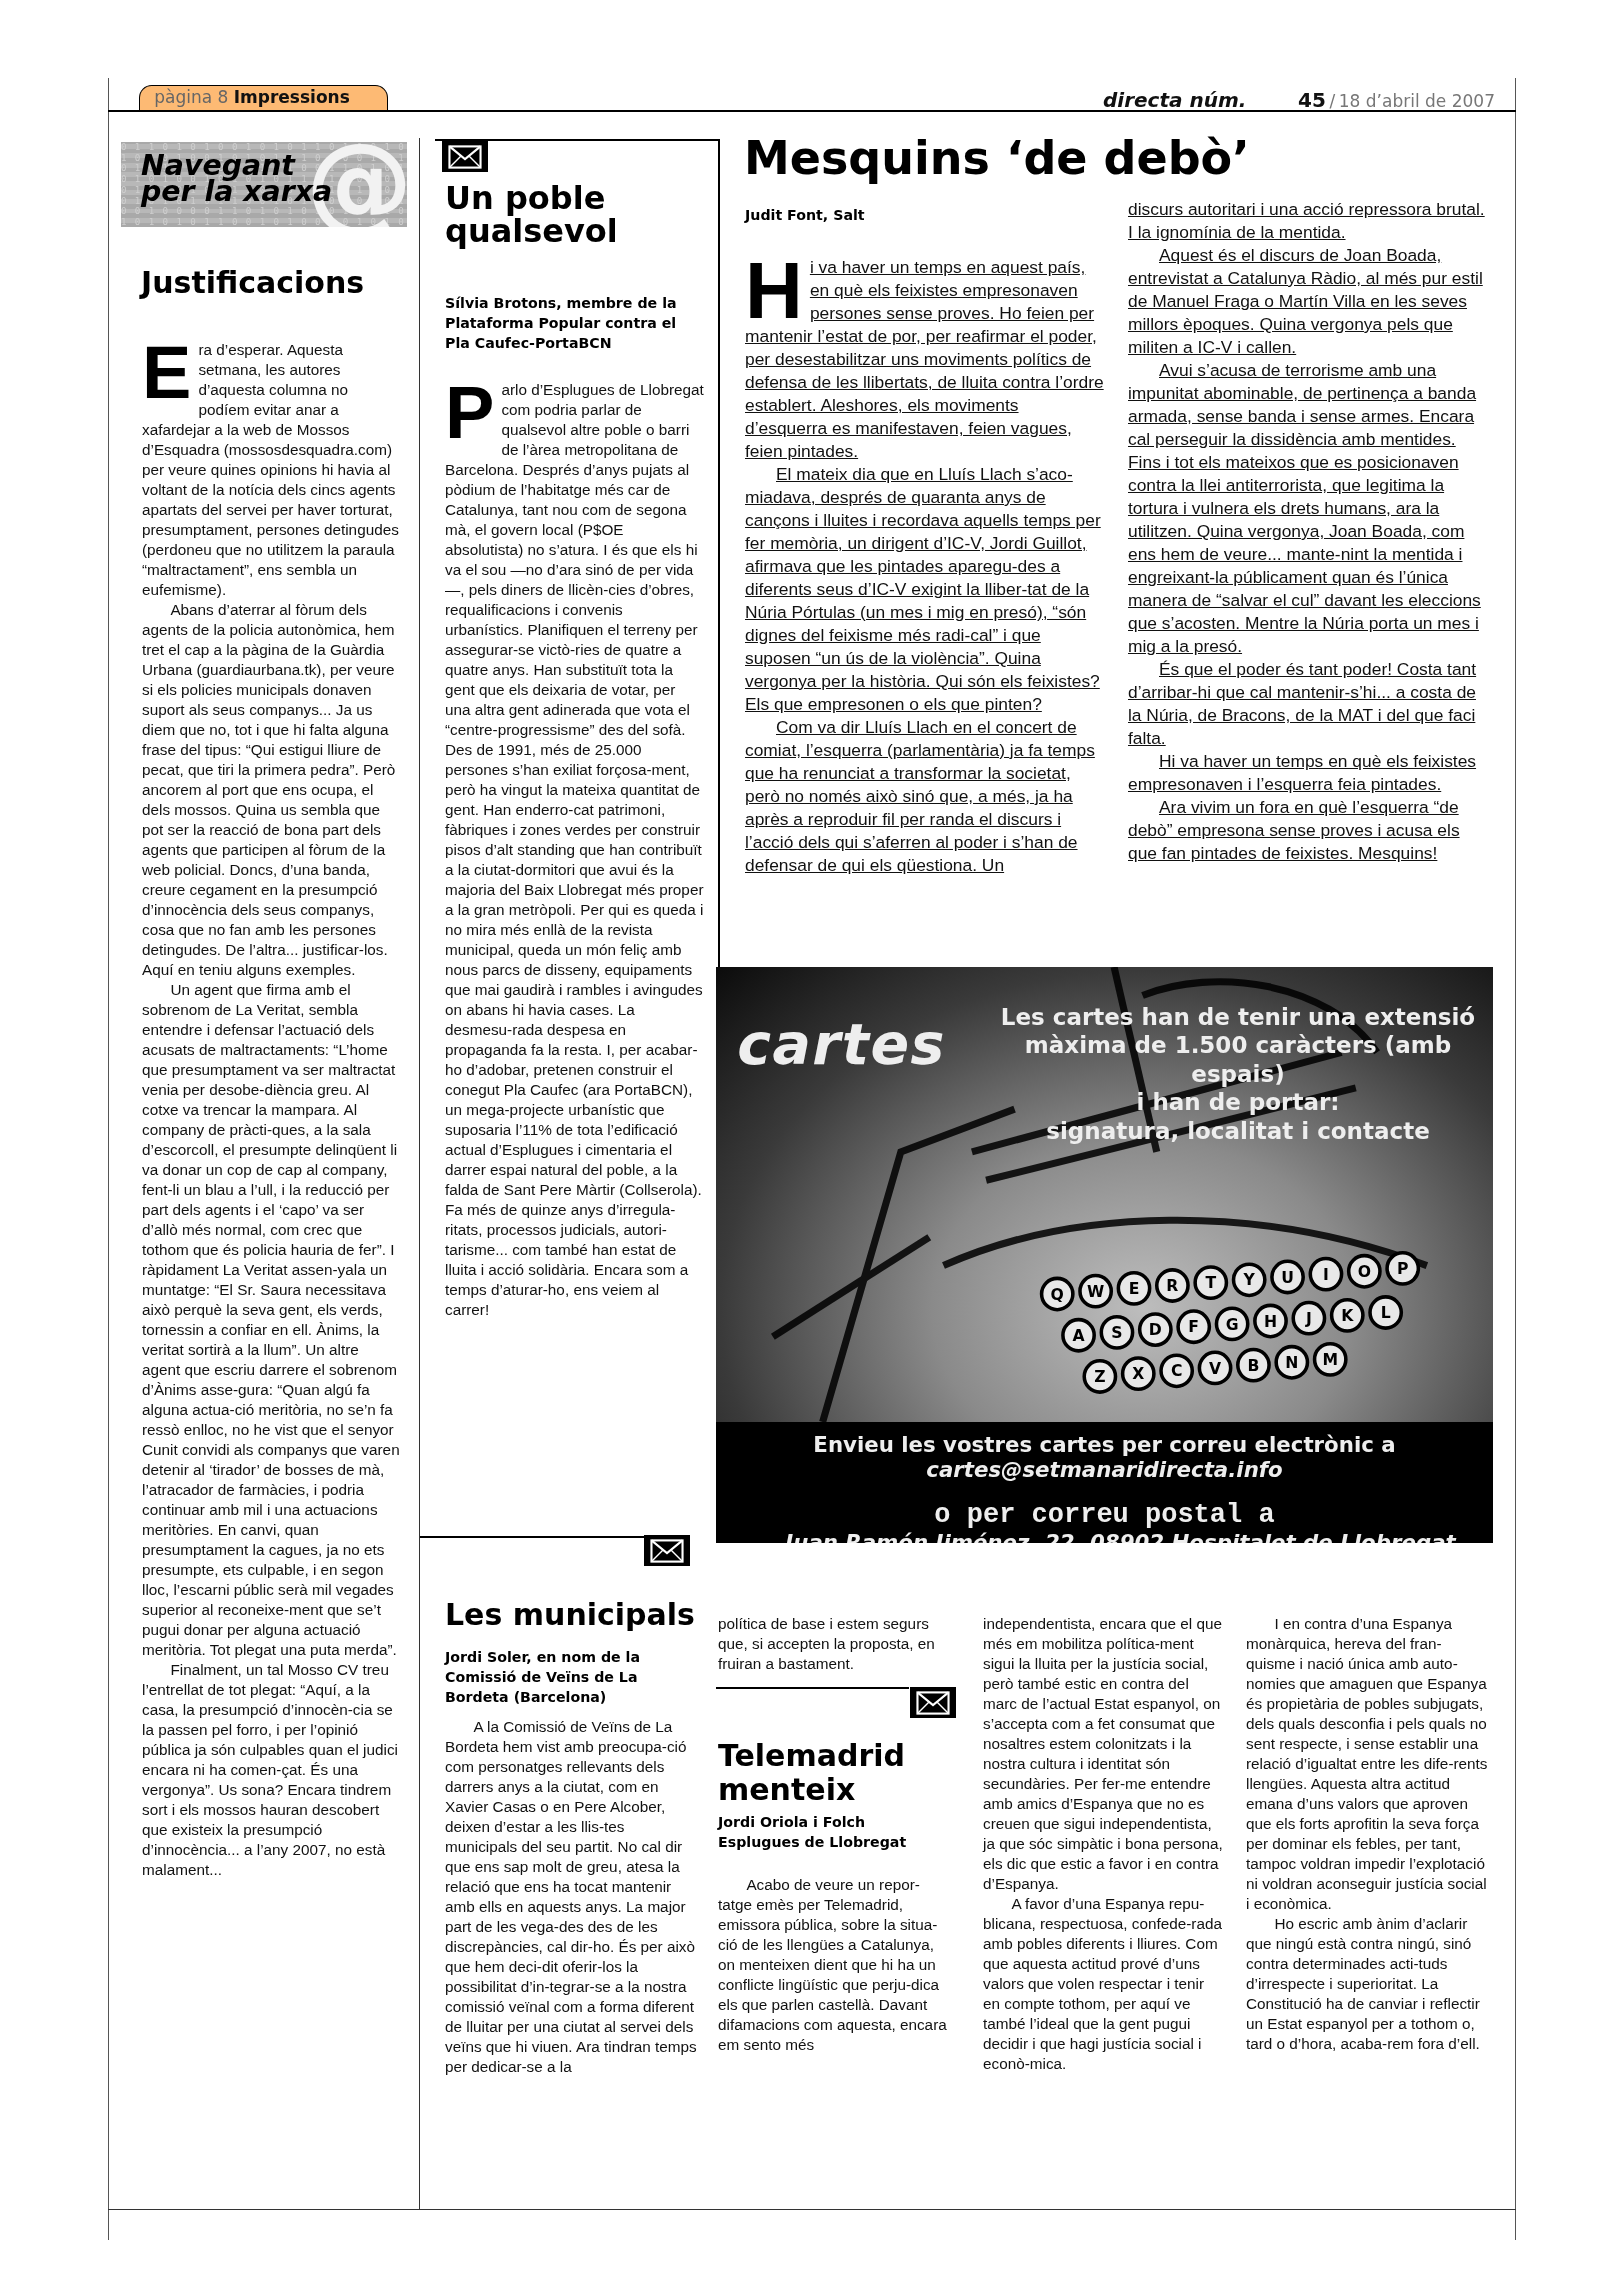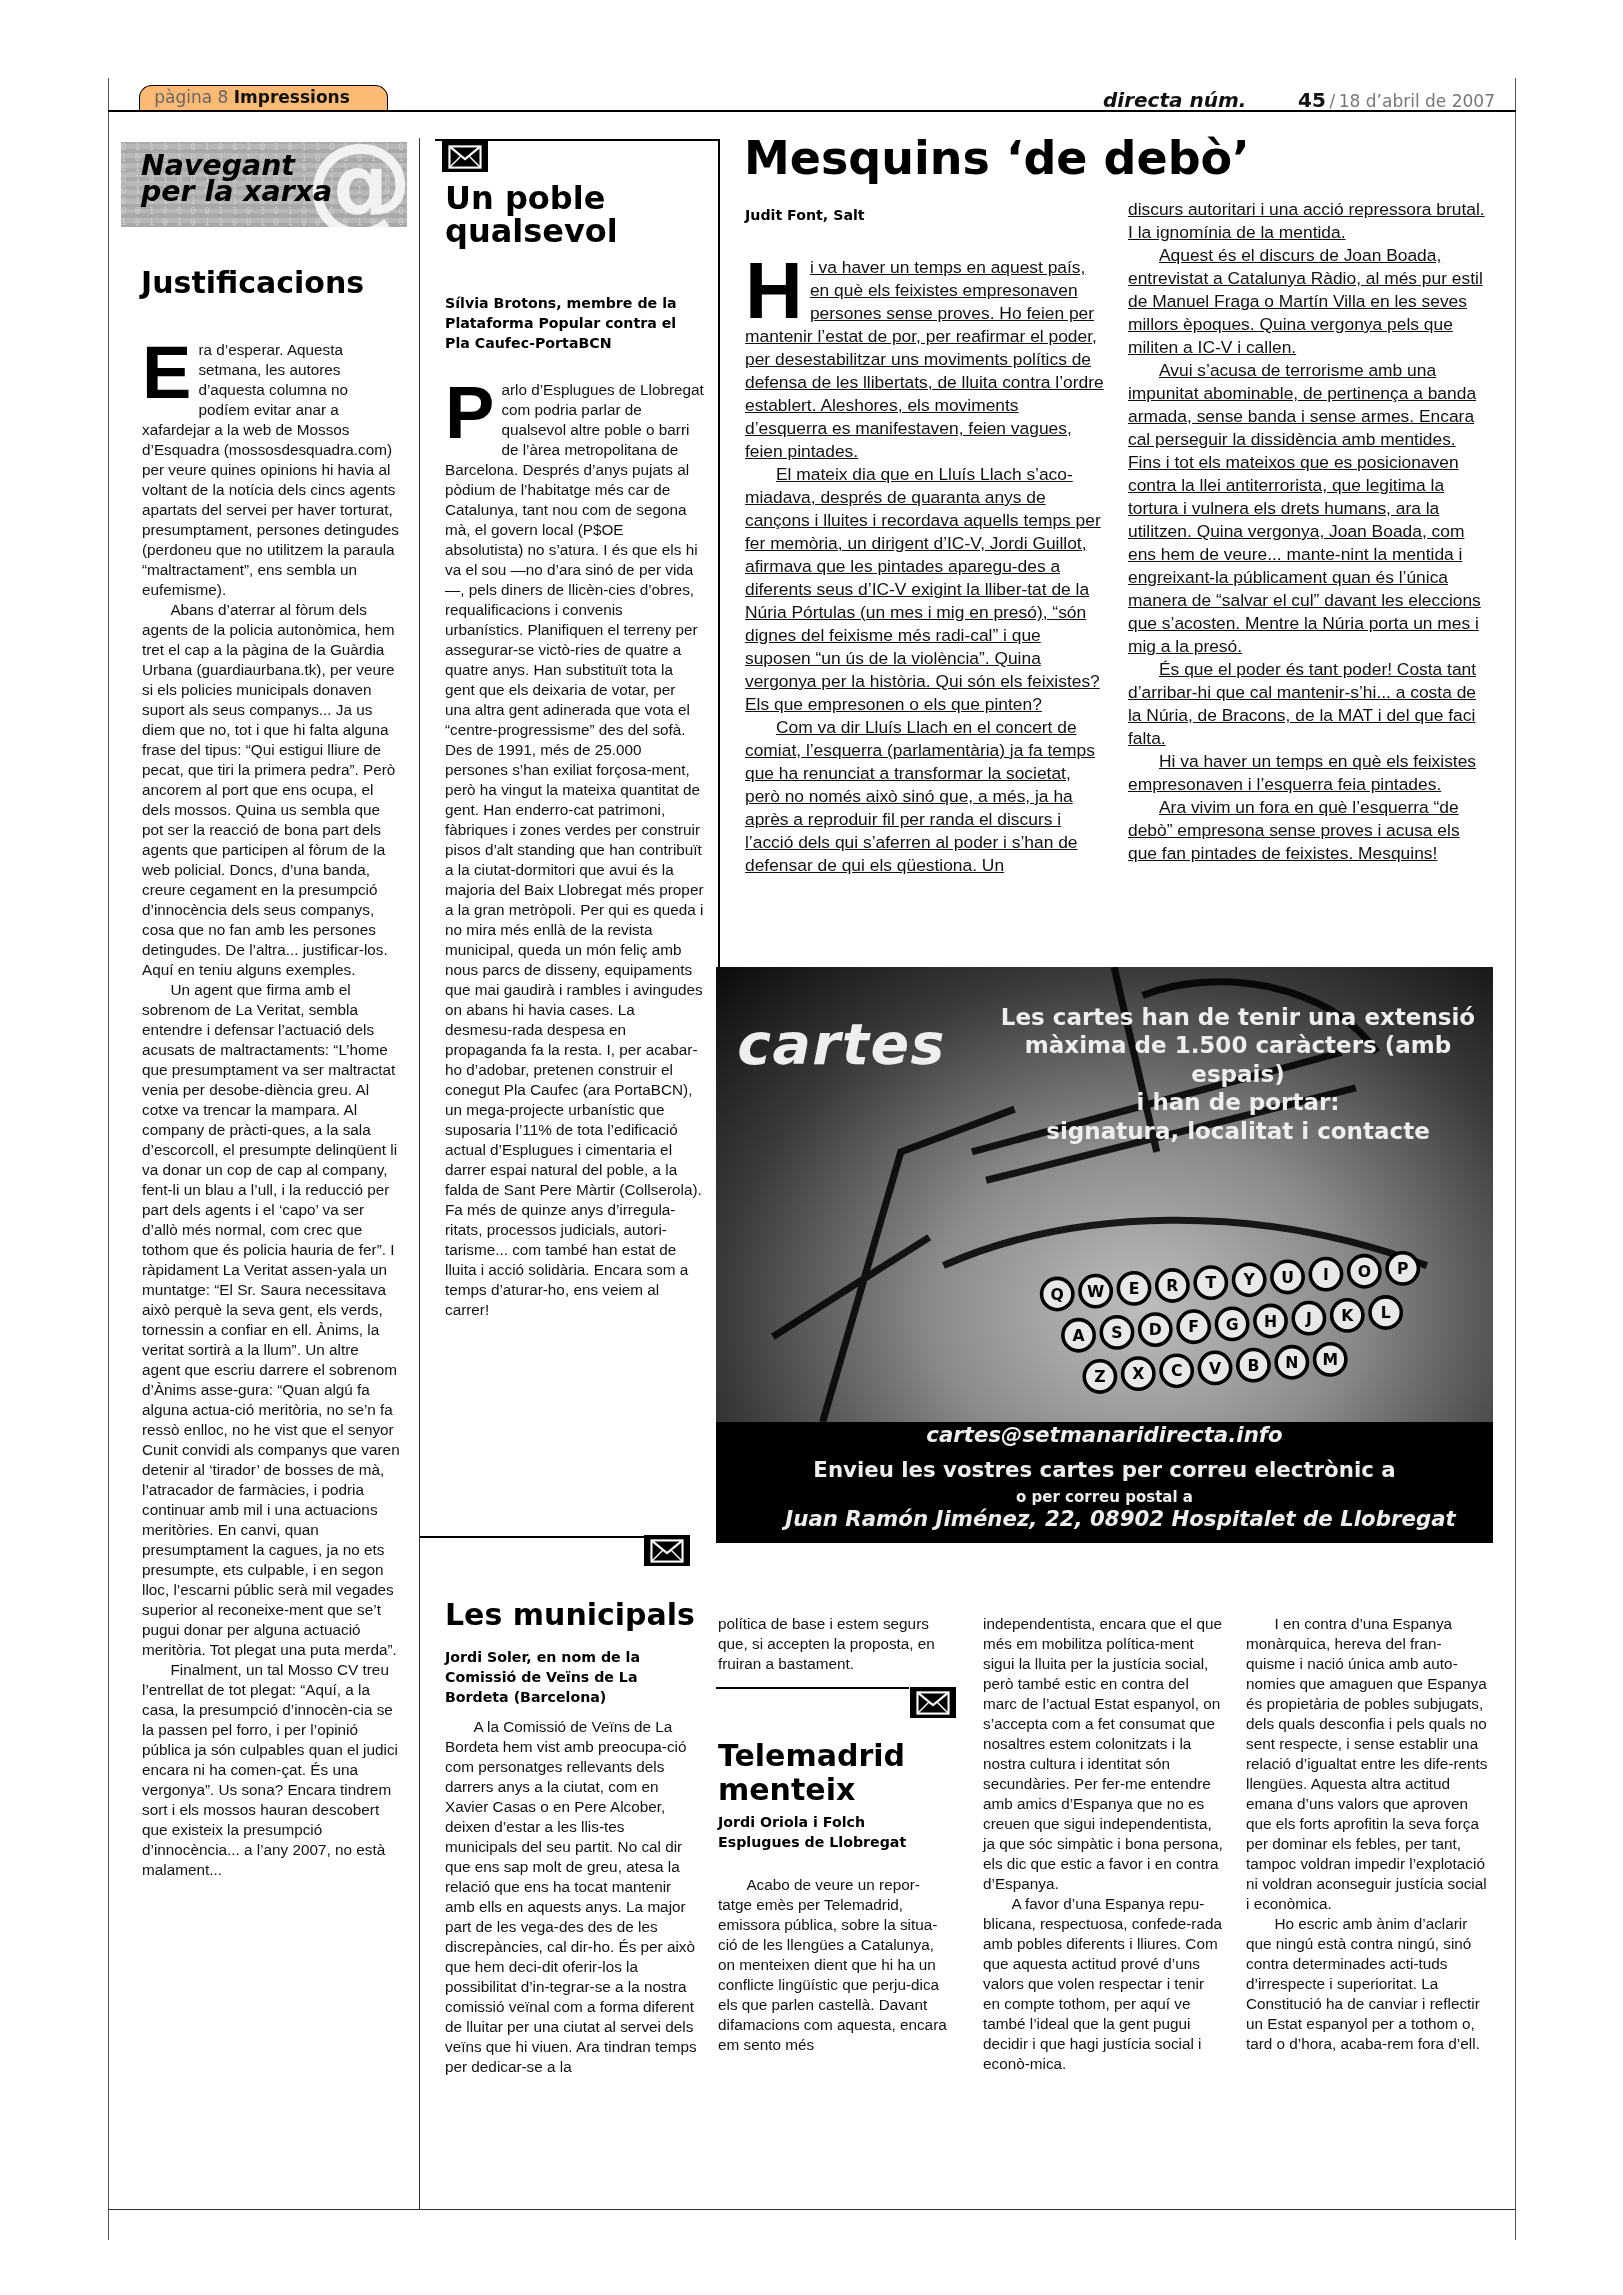--- a/index.html
+++ b/index.html
@@ -257,23 +257,23 @@
     </svg>
   </div>
   <div class="cartes-word">cartes</div>
   <div class="cartes-rules">
     <div>Les cartes han de tenir una extensió</div>
     <div>màxima de 1.500 caràcters (amb espais)</div>
     <div>i han de portar:</div>
     <div>signatura, localitat i contacte</div>
   </div>
   <div class="cartes-footer">
+    <div style="font-size:21.3px; margin-top:10px;">Envieu les vostres cartes per correu electrònic a</div>
     <div style="font-size:21.3px; font-style:italic;">cartes@setmanaridirecta.info</div>
-    <div style="font-size:21.3px; margin-top:10px;">Envieu les vostres cartes per correu electrònic a</div>
-    <div style="font-size:15px; margin-top:6px;">o per correu postal a</div>
+    <div style="font-size:27px; margin-top:18px;font-family:Liberation Mono, monospace;">o per correu postal a</div>
     <div style="font-size:21.3px; font-style:italic;padding-left:32px;">Juan Ramón Jiménez, 22, 08902 Hospitalet de Llobregat</div>
   </div>
 </div>
 
 <div class="body-text abs" style="left:718px; top:1614px; width:235px;">
   <p class="first">política de base i estem segurs que, si accepten la proposta, en fruiran a bastament.</p>
 </div>
 
 <div class="hline" style="left:716px; top:1687px; width:193px;"></div>
 <div class="envelope" style="left:910px; top:1687px;">

